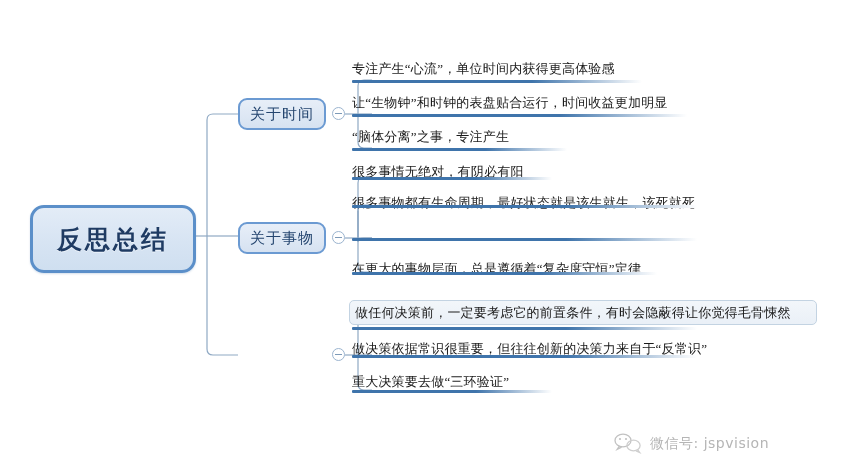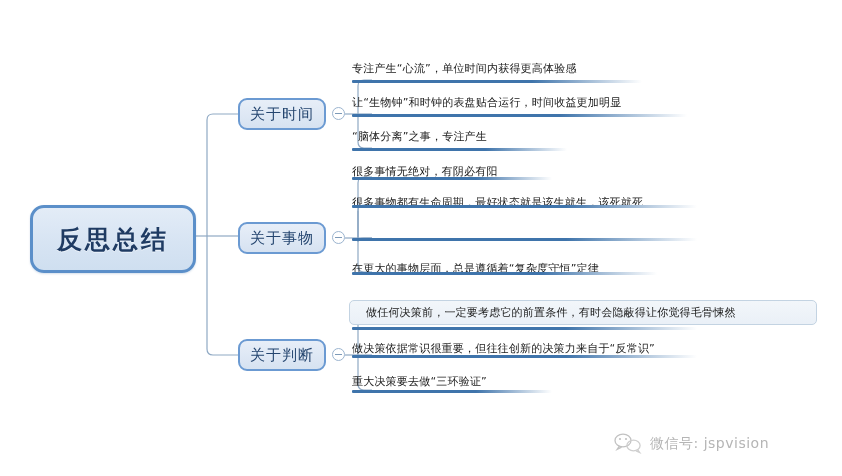--- a/index.html
+++ b/index.html
@@ -103,28 +103,29 @@
   
   .leaf {
     position: absolute;
     left: 352px;
     height: 26px;
     display: flex;
     align-items: center;
     white-space: nowrap;
   }
   .leaf-text {
-    font-size: 11px;
+    font-size: 13px;
     color: #1a1a1a;
     line-height: 1;
     letter-spacing: 0.2px;
+    font-family: Liberation Serif, serif;
   }
   .leaf.boxed {
     left: 349px;
-    padding-left: 16px;
+    padding-left: 5px;
     padding-right: 8px;
     box-sizing: border-box;
     border: 1px solid #c3d3e2;
     border-radius: 5px;
     background: linear-gradient(180deg, #f2f6fa 0%, #eaf0f7 100%);
   }
   .leaf-underline {
     position: absolute;
     left: 352px;
     height: 3px;
@@ -172,23 +173,20 @@
   <div class="branch-node" id="branch-0">
     <span class="branch-label">关于时间</span>
   </div>
   <div class="collapse-toggle" id="toggle-0"></div>
 
   <div class="branch-node" id="branch-1">
     <span class="branch-label">关于事物</span>
   </div>
   <div class="collapse-toggle" id="toggle-1"></div>
 
-  <div class="branch-node" id="branch-2">
-    <span class="branch-label">关于判断</span>
-  </div>
   <div class="collapse-toggle" id="toggle-2"></div>
 
   <div class="leaf" style="top:55px">
     <span class="leaf-text">专注产生“心流”，单位时间内获得更高体验感</span>
   </div>
   <div class="leaf-underline" style="top: 80px; width: 290px; background: linear-gradient(90deg, rgb(63, 116, 171) 0%, rgb(63, 116, 171) 62%, rgb(255, 255, 255) 100%);"></div>
 
   <div class="leaf" style="top:89px">
     <span class="leaf-text">让“生物钟”和时钟的表盘贴合运行，时间收益更加明显</span>
   </div>

